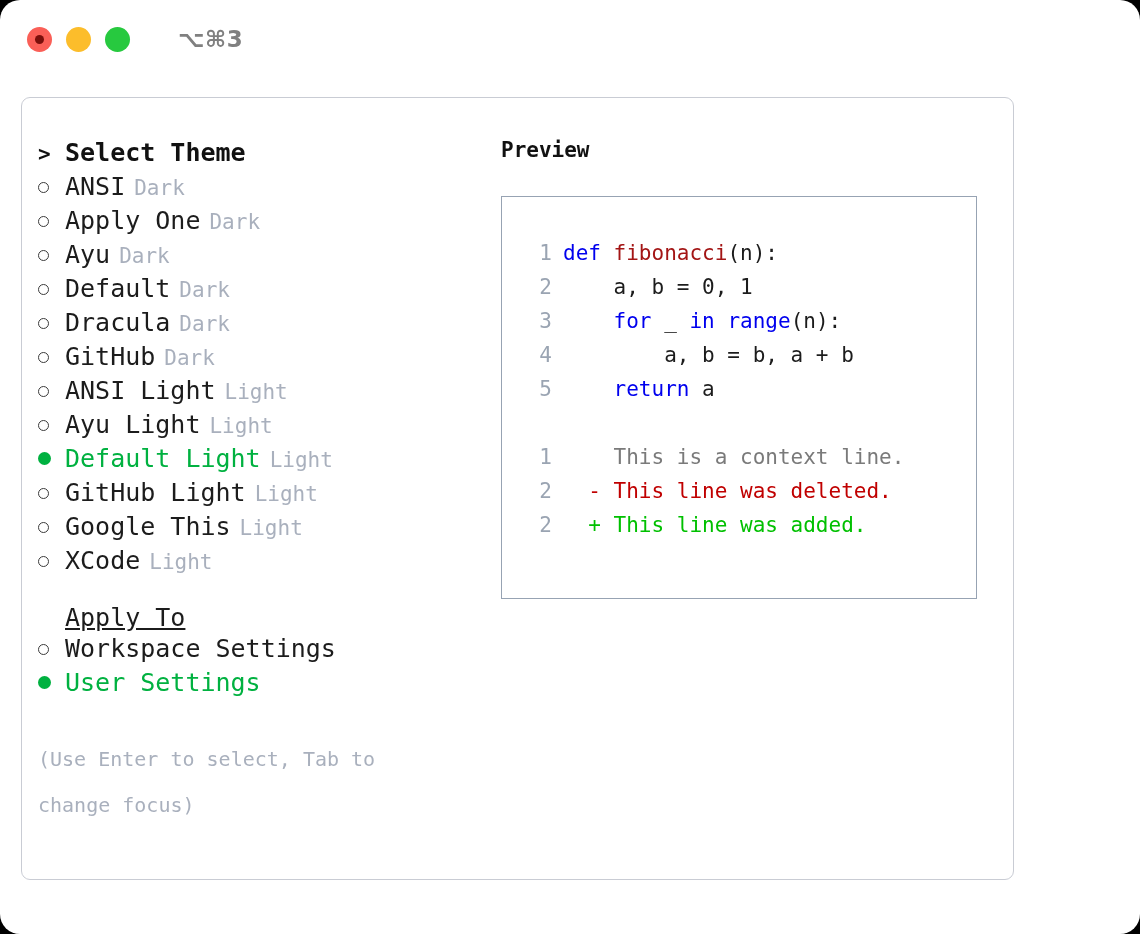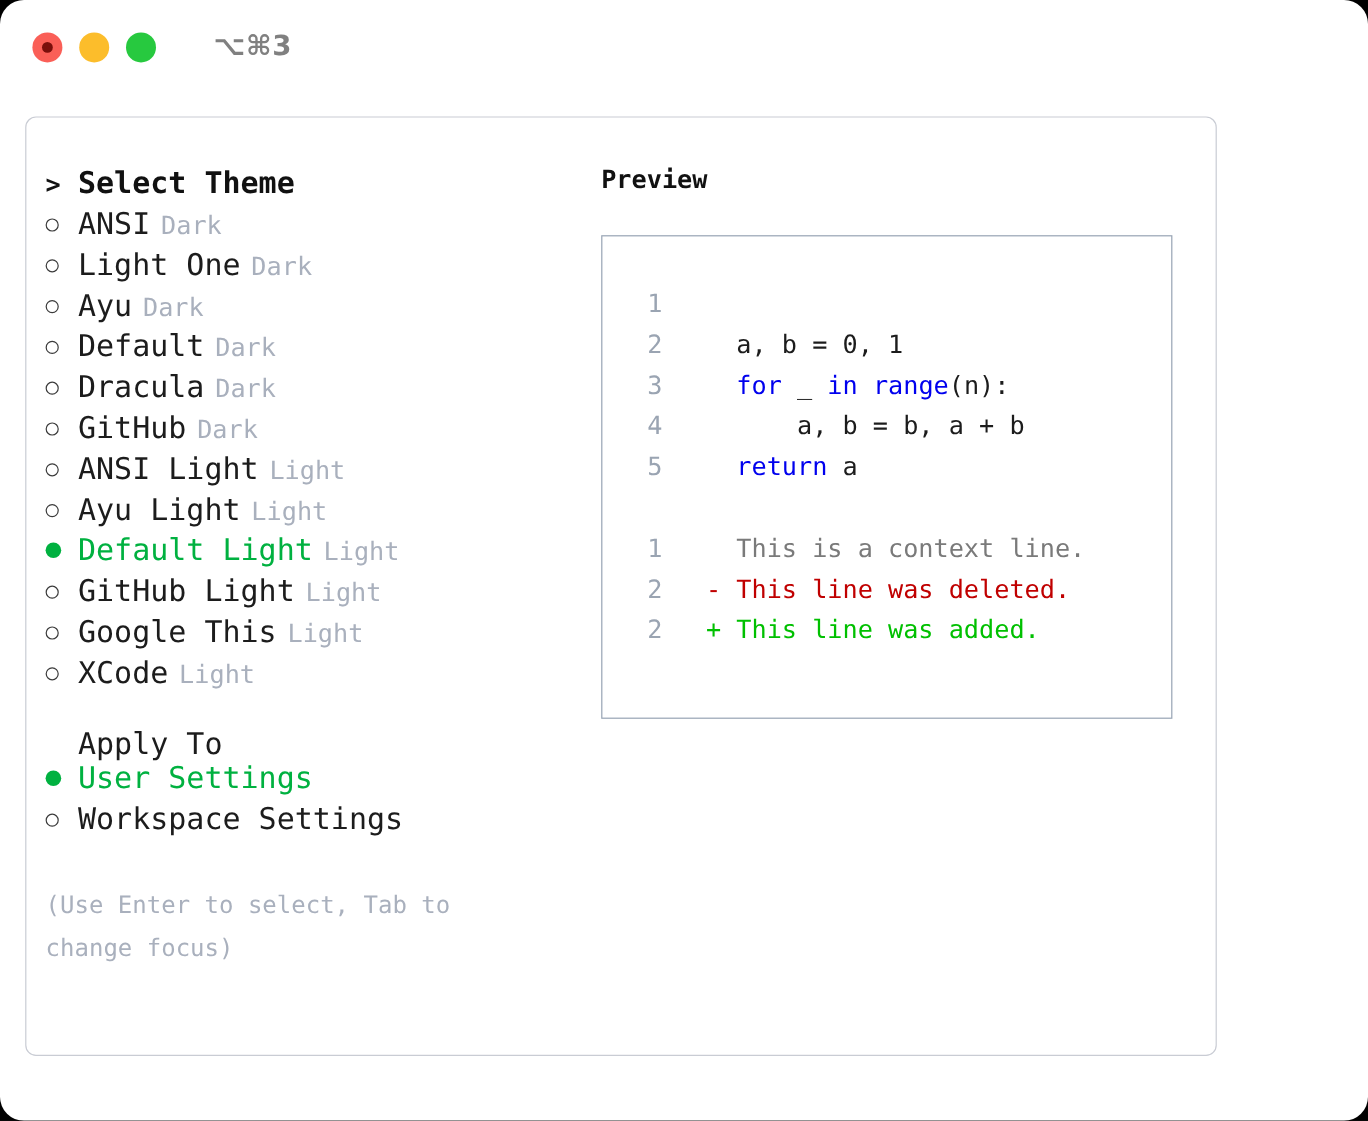--- a/index.html
+++ b/index.html
@@ -128,31 +128,32 @@
   .row-title { font-size: 25px; }
   .row-title.bold { font-weight: bold; color: #111; }
   .row-title.sel  { color: #00b140; }
   .row-suffix {
     font-size: 21px;
     color: #a9b0bd;
     margin-left: 9px;
   }
   .section-head {
     display: flex;
-    align-items: flex-end;
+    align-items: center;
     height: 34px;
     font-size: 21px;
     color: #1c1c1c;
+    text-decoration: underline;
   }
   .spacer-sm { height: 20px; }
   .spacer-md { height: 34px; }
   .hint {
     font-size: 20px;
     color: #a9b0bd;
-    line-height: 36px;
+    line-height: 46px;
     width: 400px;
     white-space: pre-wrap;
   }
   
   .right-col {
     position: absolute;
     left: 479px;
     top: 40px;
     width: 490px;
   }
@@ -210,55 +211,55 @@
 
       <div class="left-col">
 
         <div class="list-row">
           <span class="marker caret">&gt;</span>
           <span class="row-title bold">Select Theme</span>
         </div>
 
         <div id="theme-items">
             <div class="list-row"><span class="marker radio-off"></span><span class="row-title">ANSI</span><span class="row-suffix">Dark</span></div>
-            <div class="list-row"><span class="marker radio-off"></span><span class="row-title">Light One</span><span class="row-suffix">Dark</span></div>
+            <div class="list-row"><span class="marker radio-off"></span><span class="row-title">Apply One</span><span class="row-suffix">Dark</span></div>
             <div class="list-row"><span class="marker radio-off"></span><span class="row-title">Ayu</span><span class="row-suffix">Dark</span></div>
             <div class="list-row"><span class="marker radio-off"></span><span class="row-title">Default</span><span class="row-suffix">Dark</span></div>
             <div class="list-row"><span class="marker radio-off"></span><span class="row-title">Dracula</span><span class="row-suffix">Dark</span></div>
             <div class="list-row"><span class="marker radio-off"></span><span class="row-title">GitHub</span><span class="row-suffix">Dark</span></div>
             <div class="list-row"><span class="marker radio-off"></span><span class="row-title">ANSI Light</span><span class="row-suffix">Light</span></div>
             <div class="list-row"><span class="marker radio-off"></span><span class="row-title">Ayu Light</span><span class="row-suffix">Light</span></div>
             <div class="list-row"><span class="marker radio-on"></span><span class="row-title sel">Default Light</span><span class="row-suffix">Light</span></div>
             <div class="list-row"><span class="marker radio-off"></span><span class="row-title">GitHub Light</span><span class="row-suffix">Light</span></div>
             <div class="list-row"><span class="marker radio-off"></span><span class="row-title">Google This</span><span class="row-suffix">Light</span></div>
             <div class="list-row"><span class="marker radio-off"></span><span class="row-title">XCode</span><span class="row-suffix">Light</span></div>
           </div>
 
         <div class="spacer-sm"></div>
 
         <div class="section-head">
           <span class="marker"></span>
           <span class="row-title">Apply To</span>
         </div>
 
         <div id="apply-options">
+            <div class="list-row"><span class="marker radio-off"></span><span class="row-title">Workspace Settings</span></div>
             <div class="list-row"><span class="marker radio-on"></span><span class="row-title sel">User Settings</span></div>
-            <div class="list-row"><span class="marker radio-off"></span><span class="row-title">Workspace Settings</span></div>
           </div>
 
         <div class="spacer-md"></div>
 
         <div class="hint">(Use Enter to select, Tab to change focus)</div>
       </div>
 
       <div class="right-col">
         <div class="preview-label">Preview</div>
         <div class="preview-box">
           <div id="code-block">
-              <div class="code-line"><span class="gutter">1</span></div>
+              <div class="code-line"><span class="gutter">1</span><span><span class="kw">def </span><span class="fn">fibonacci</span><span class="plain">(n):</span></span></div>
               <div class="code-line"><span class="gutter">2</span><span><span class="plain">    a, b = 0, 1</span></span></div>
               <div class="code-line"><span class="gutter">3</span><span><span class="plain">    </span><span class="kw">for</span><span class="plain"> _ </span><span class="kw">in</span><span class="plain"> </span><span class="kw">range</span><span class="plain">(n):</span></span></div>
               <div class="code-line"><span class="gutter">4</span><span><span class="plain">        a, b = b, a + b</span></span></div>
               <div class="code-line"><span class="gutter">5</span><span><span class="plain">    </span><span class="kw">return</span><span class="plain"> a</span></span></div>
             </div>
           <div class="blank-line"></div>
           <div id="diff-block">
               <div class="code-line"><span class="gutter">1</span><span class="ctx">    </span><span class="ctx">This is a context line.</span></div>
               <div class="code-line"><span class="gutter">2</span><span class="del">  - </span><span class="del">This line was deleted.</span></div>
               <div class="code-line"><span class="gutter">2</span><span class="add">  + </span><span class="add">This line was added.</span></div>

